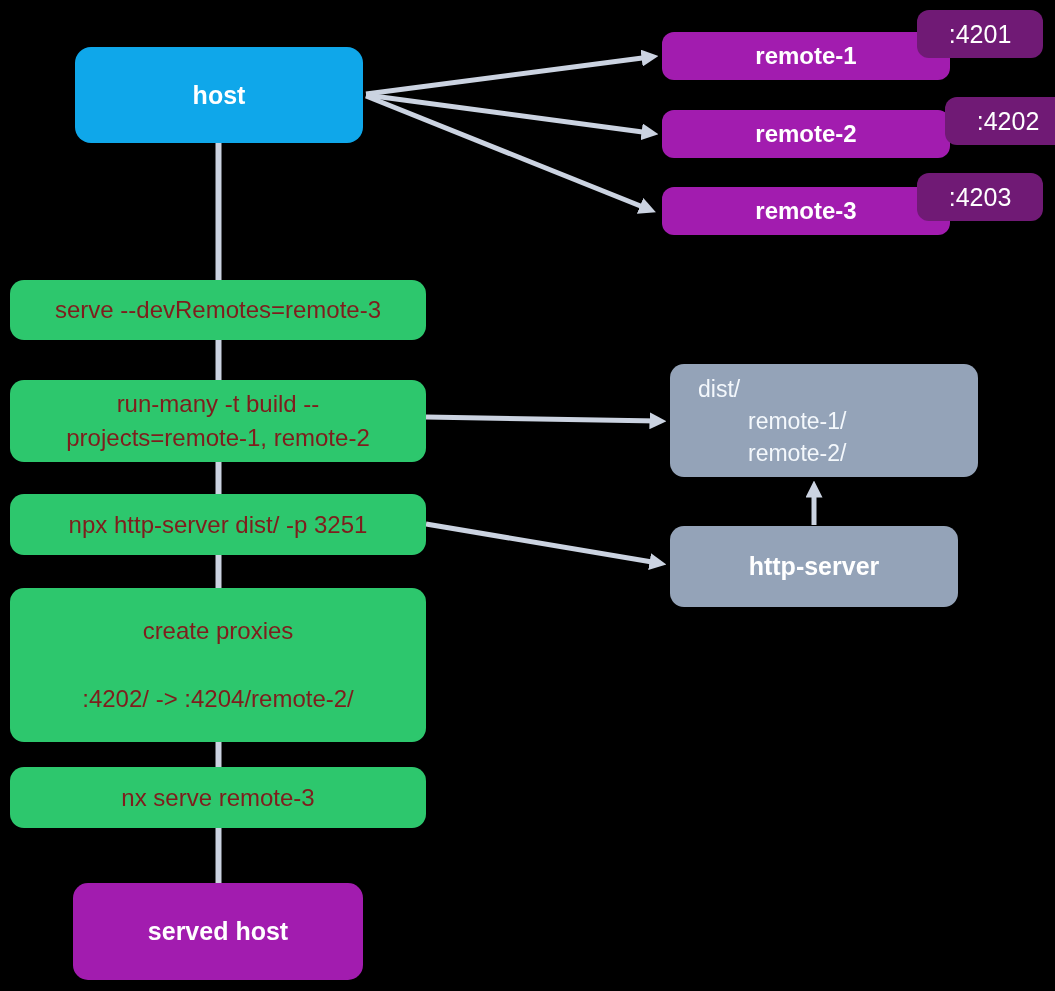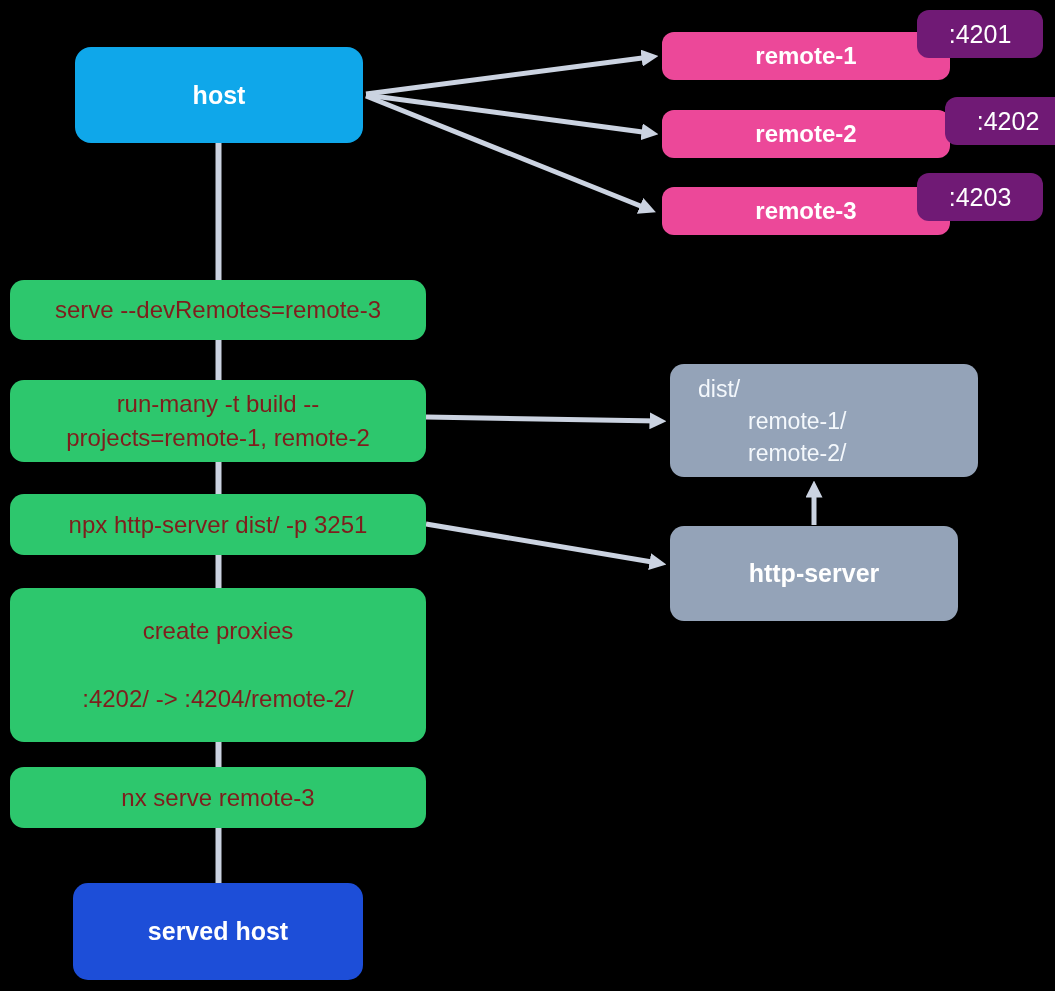--- a/index.html
+++ b/index.html
@@ -35,28 +35,28 @@
   }
   .node-host {
     left: 75px; top: 47px; width: 288px; height: 96px;
     background: #0fa7ea;
     border-radius: 16px;
     font-weight: bold;
     font-size: 25px;
   }
   .node-served-host {
     left: 73px; top: 883px; width: 290px; height: 97px;
-    background: #1d4ed8;
+    background: #a21caf;
     border-radius: 15px;
     font-weight: bold;
     font-size: 25px;
   }
   .node-remote {
     left: 662px; width: 288px; height: 48px;
-    background: #ec4899;
+    background: #a21caf;
     border-radius: 12px;
     font-weight: bold;
     font-size: 24px;
     z-index: 2;
   }
   .remote-1 { top: 32px; }
   .remote-2 { top: 110px; }
   .remote-3 { top: 187px; }
   .badge {
     position: absolute;
@@ -92,21 +92,21 @@
     background: #94a3b8;
     border-radius: 14px;
     font-size: 23px;
     align-items: flex-start;
     padding-left: 28px;
     color: #f4f8fc;
   }
   .node-dist div { line-height: 32px; }
   .node-dist .indent { padding-left: 50px; }
   .node-http {
-    left: 670px; top: 526px; width: 288px; height: 95px;
+    left: 670px; top: 526px; width: 288px; height: 81px;
     background: #94a3b8;
     border-radius: 14px;
     font-weight: bold;
     font-size: 25px;
   }
 </style>
 </head>
 <body>
 
 <div class="canvas">

